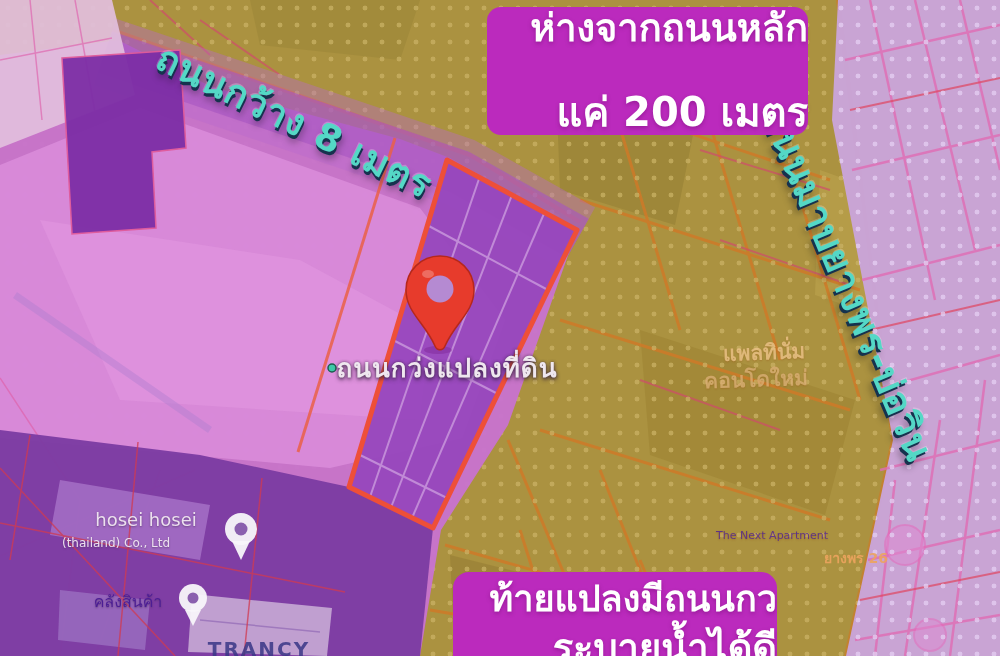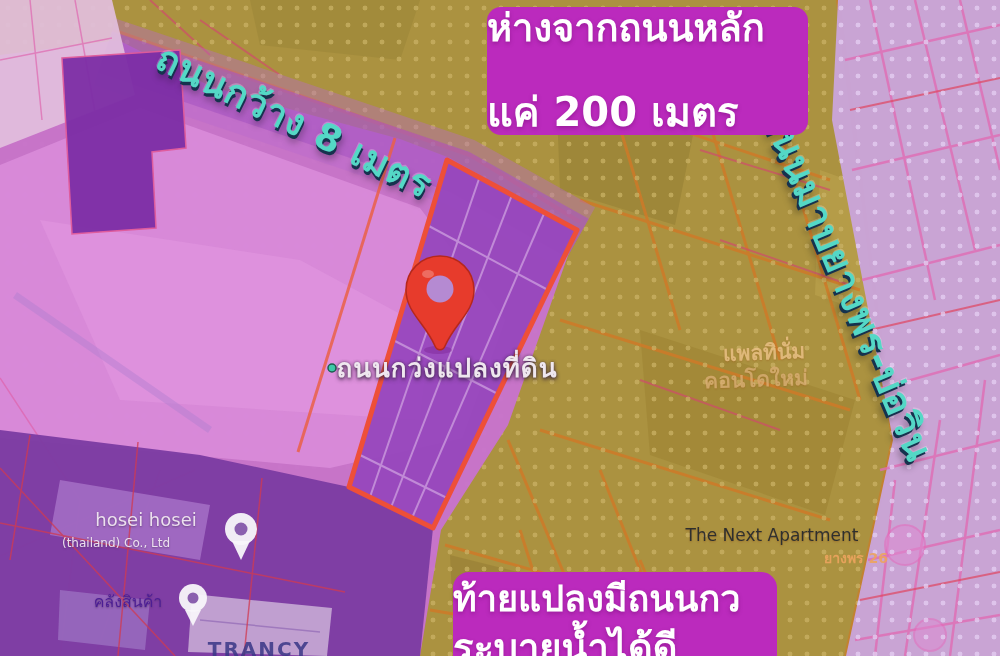--- a/index.html
+++ b/index.html
@@ -19,21 +19,21 @@
     z-index:4;
     background-image:radial-gradient(circle at 8px 8px,#e3ccf0 0 2.2px,rgba(0,0,0,0) 2.7px);
     background-size:17px 17px;opacity:.8;
     clip-path:polygon(838px 0,1000px 0,1000px 656px,846px 656px,893px 440px,832px 120px);
   }
   #base{z-index:1;} #overlays{z-index:3;}
   .lbl{position:absolute;white-space:nowrap;z-index:5;}
   .ctr{transform:translate(-50%,-50%);}
   .box{
     position:absolute;z-index:6;background:var(--magenta,#bb2abd);
-    display:flex;flex-direction:column;align-items:flex-start;justify-content:center;
+    display:flex;flex-direction:column;align-items:flex-end;justify-content:center;
     color:#fff;font-weight:bold;text-align:center;
     text-shadow:0 2px 4px rgba(90,0,90,.35);
   }
   .box-top{left:487px;top:7px;width:321px;height:128px;border-radius:14px;gap:4px;}
   .box-top .l1{font-size:38px;line-height:1.2;}
   .box-top .l2{font-size:40px;line-height:1.2;margin-top:32px;}
   .box-bottom{left:453px;top:572px;width:324px;height:118px;border-radius:16px;gap:2px;padding-top:4px;box-sizing:border-box;justify-content:flex-start;}
   .box-bottom .l1{font-size:36px;line-height:1.3;}
   .box-bottom .l2{font-size:38px;line-height:1.25;}
   .teal-text{
@@ -42,21 +42,21 @@
   }
   .road-width{left:172px;top:28px;font-size:37px;transform:rotate(26deg);transform-origin:0 0;letter-spacing:1px;}
   .road-name{left:802px;top:98px;font-size:38px;transform:rotate(67deg);transform-origin:0 0;letter-spacing:1px;}
   .plot-loc{left:447px;top:367px;font-size:26px;font-weight:600;color:#efe7ef;letter-spacing:1px;
     text-shadow:0 2px 4px rgba(50,30,60,.85),0 0 3px rgba(60,40,70,.6);}
   .maplbl{color:#ece0ee;text-shadow:0 1px 2px rgba(80,50,100,.65);}
   .factory1{left:146px;top:519px;font-size:18px;}
   .factory2{left:116px;top:543px;font-size:12px;}
   .warehouse{left:128px;top:601px;font-size:16px;color:#4c1d95;}
   .trancy{left:259px;top:649px;font-size:20px;font-weight:800;color:#3a3787;opacity:.85;letter-spacing:2px;text-shadow:none;}
-  .apartment{left:772px;top:535px;font-size:17px;color:#0f172a;opacity:.8;text-shadow:0 1px 2px rgba(140,70,20,.5);}
+  .apartment{left:772px;top:535px;font-size:11px;color:#4c1d95;opacity:.8;text-shadow:0 1px 2px rgba(140,70,20,.5);}
   .soi{left:856px;top:558px;font-size:14px;color:#eda45f;opacity:.9;text-shadow:none;font-weight:bold;}
   .condo1{left:764px;top:352px;font-size:21px;font-weight:bold;color:#ecc288;opacity:.8;transform:translate(-50%,-50%) rotate(-2deg);text-shadow:0 1px 2px rgba(150,80,20,.45);}
   .condo2{left:756px;top:379px;font-size:21px;font-weight:bold;color:#ddb077;opacity:.75;transform:translate(-50%,-50%) rotate(-2deg);text-shadow:0 1px 2px rgba(150,80,20,.45);}
 </style>
 </head>
 <body>
 
 <div id="canvas">
 
   <svg id="base" width="1000" height="656" viewBox="0 0 1000 656">

